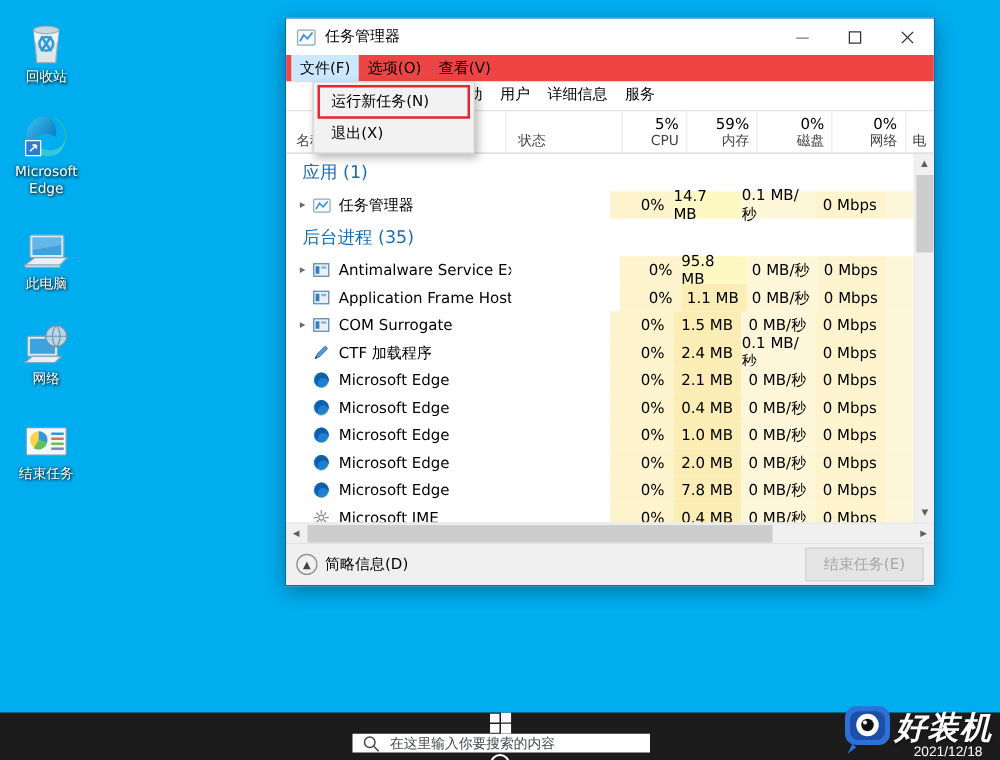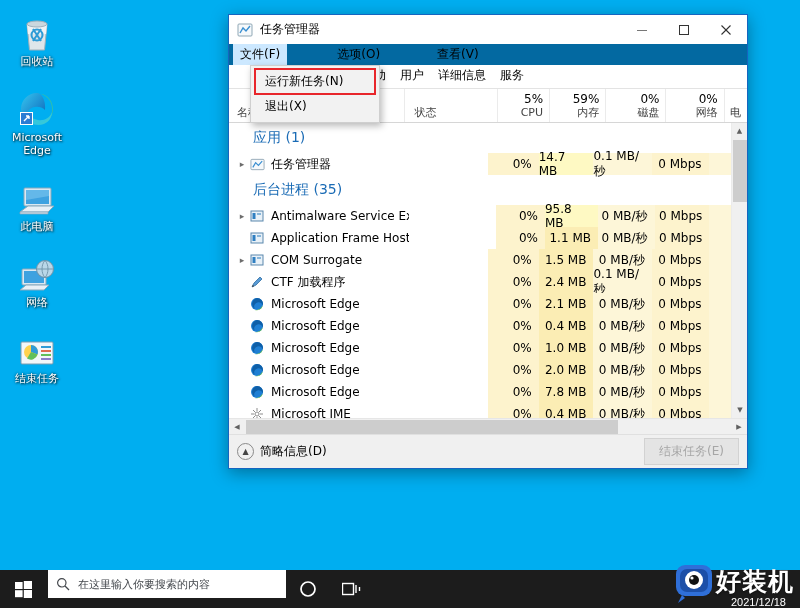--- a/index.html
+++ b/index.html
@@ -78,24 +78,23 @@
     cursor: default;
   }
 
   
   #menubar {
     height: 21px;
     display: flex;
     align-items: flex-start;
     padding-left: 4px;
     flex: 0 0 auto;
-    background: #0369a1;
+    background: #ef4444;
     position: relative;
     z-index: 30;
-    gap: 43px;
   }
   .menu-item {
     font-size: 12px;
     color: #000;
     padding: 2px 7px;
     cursor: default;
   }
   .menu-item.open { background: #cce8ff; }
 
   
@@ -228,21 +227,21 @@
 
   .row.heat .cell.mem { background: #fef9c3; }
 
   .grouprow {
     display: flex;
     height: 30px;
     align-items: center;
   }
   .grouprow .gname {
     width: 180px;
-    padding-left: 24px;
+    padding-left: 13px;
     font-size: 14px;
     color: #1a6bb5;
   }
   .grouprow .gfill { width: 96px; }
   .grouprow .c1 { width: 54px; background: #fdfaec; }
   .grouprow .c2 { width: 58px; background: #fdf8e2; }
   .grouprow .c3 { width: 62px; background: #fdfaf0; }
   .grouprow .c4 { width: 60px; background: #fdfaec; }
   .grouprow .c5 { width: 24px; background: #fdfaf0; }
 
@@ -338,21 +337,22 @@
     cursor: default;
   }
 
   
   #taskbar {
     position: absolute;
     left: 0; bottom: 0;
     width: 800px; height: 38px;
     background: #1c1c1c;
     display: flex;
-    align-items: flex-start;
+    align-items: center;
+    flex-direction: column;
   }
   #start-button {
     width: 46px; height: 38px;
     display: flex; align-items: center; justify-content: center;
     cursor: default;
   }
   #search-box {
     width: 238px; height: 28px;
     background: #ffffff;
     display: flex;
@@ -383,20 +383,21 @@
     z-index: 80;
     pointer-events: none;
   }
   #watermark .wm-text {
     font-size: 25px;
     font-weight: bold;
     color: #ffffff;
     letter-spacing: 1px;
     line-height: 28px;
     text-shadow: 0 1px 2px rgba(0,0,0,.6);
+    font-style: italic;
   }
   #watermark .wm-date {
     position: absolute;
     right: 8px; bottom: -2px;
     font-size: 11px;
     color: #ffffff;
     font-family: Liberation Sans, sans-serif;
     margin-top: 36px;
   }
 </style>

